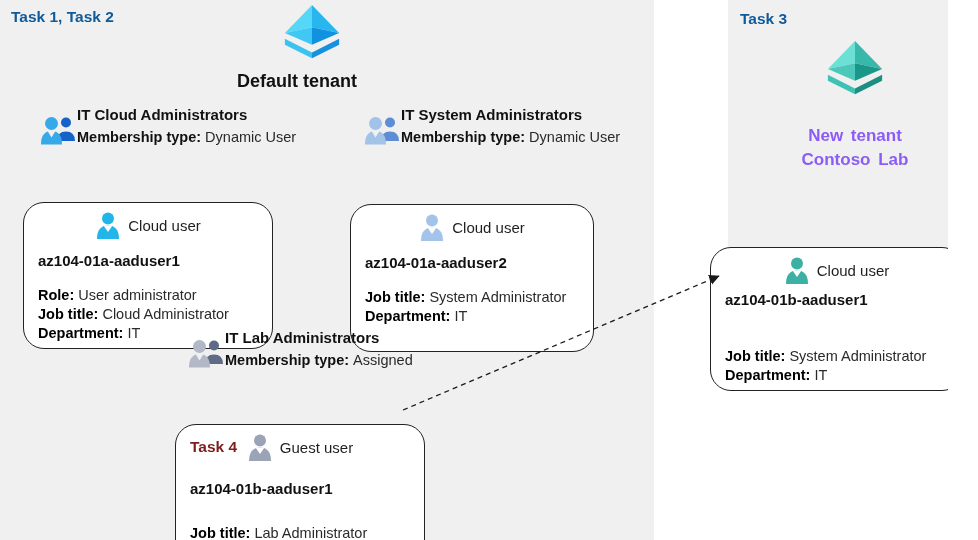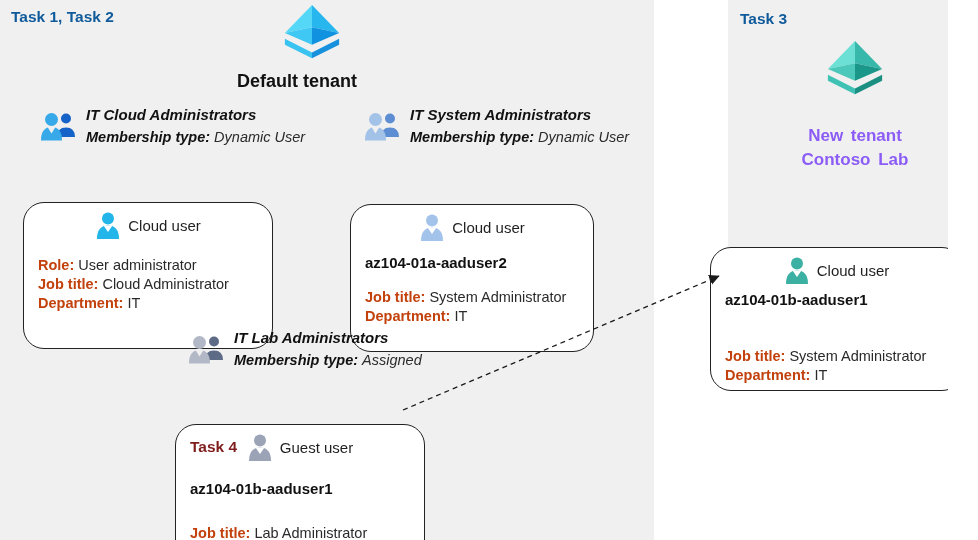--- a/index.html
+++ b/index.html
@@ -17,42 +17,42 @@
   }
   .tenant-icon{position:absolute;}
   .tenant-title{
     position:absolute;font-weight:700;color:#111;text-align:center;
     font-size:18px;white-space:nowrap;
   }
   .tenant-title-right{
     position:absolute;font-weight:700;color:#8b5cf6;text-align:center;
     font-size:17px;line-height:24px;word-spacing:3px;
   }
-  .group{position:absolute;display:flex;align-items:flex-start;gap:9px;font-style:italic;}
+  .group{position:absolute;display:flex;align-items:center;}
   .group .gicon{flex:0 0 auto;margin-top:7px;}
   .group-title{font-size:15px;font-weight:700;color:#111;line-height:23px;white-space:nowrap;}
   .membership{font-size:14.5px;line-height:23px;white-space:nowrap;color:#2a2a2a;}
   .membership .fl{font-weight:700;color:#111;margin-right:4px;}
   .card{
     position:absolute;background:#ffffff;border:1.4px solid #222;
     border-radius:21px;padding:8px 14px;box-sizing:border-box;margin-top:44px;
   }
   .card-head{
     position:relative;display:flex;align-items:center;justify-content:center;
     gap:7px;height:28px;
   }
   .card-head .utype{font-size:15px;color:#1f1f1f;white-space:nowrap;}
   .task4{
     position:absolute;left:0;top:50%;transform:translateY(-50%);
     font-size:15.5px;font-weight:700;color:#7f1d1d;white-space:nowrap;
   }
   .username{font-size:15px;font-weight:700;color:#111;white-space:nowrap;}
   .fields{font-size:14.5px;line-height:19px;color:#2a2a2a;}
   .field{white-space:nowrap;}
-  .field .fl{font-weight:700;color:#c2410c;margin-right:4px;}
+  .field .fl{font-weight:700;color:#000000;margin-right:4px;}
   .mt13{margin-top:13px;} .mt19{margin-top:19px;} .mt7{margin-top:7px;}
   .gap17{margin-top:17px;} .gap27{margin-top:27px;} .gap39{margin-top:39px;}
   .arrow-overlay{position:absolute;left:0;top:0;pointer-events:none;}
 </style>
 </head>
 <body>
 
 <div class="stage">
 
   <div class="panel panel-left">
@@ -104,20 +104,21 @@
 
     <div class="card" style="left:23px;top:158px;width:250px;height:147px;">
       <div class="card-head">
         <svg width="26" height="28" viewBox="0 0 26 28">
           <circle cx="13" cy="7.5" r="6" fill="#22b5e9"></circle>
           <path d="M2,28 Q2,14.5 13,14.5 Q24,14.5 24,28 Z" fill="#22b5e9"></path>
           <polygon points="8.5,14.5 17.5,14.5 13,21" fill="#ffffff"></polygon>
         </svg>
         <span class="utype">Cloud user</span>
       </div>
+      <div class="username mt13">az104-01a-aaduser1</div>
       <div class="fields gap17">
         <div class="field"><span class="fl">Role:</span><span>User administrator</span></div>
         <div class="field"><span class="fl">Job title:</span><span>Cloud Administrator</span></div>
         <div class="field"><span class="fl">Department:</span><span>IT</span></div>
       </div>
     </div>
 
     <div class="card" style="left:350px;top:160px;width:244px;height:148px;">
       <div class="card-head">
         <svg width="26" height="28" viewBox="0 0 26 28">

